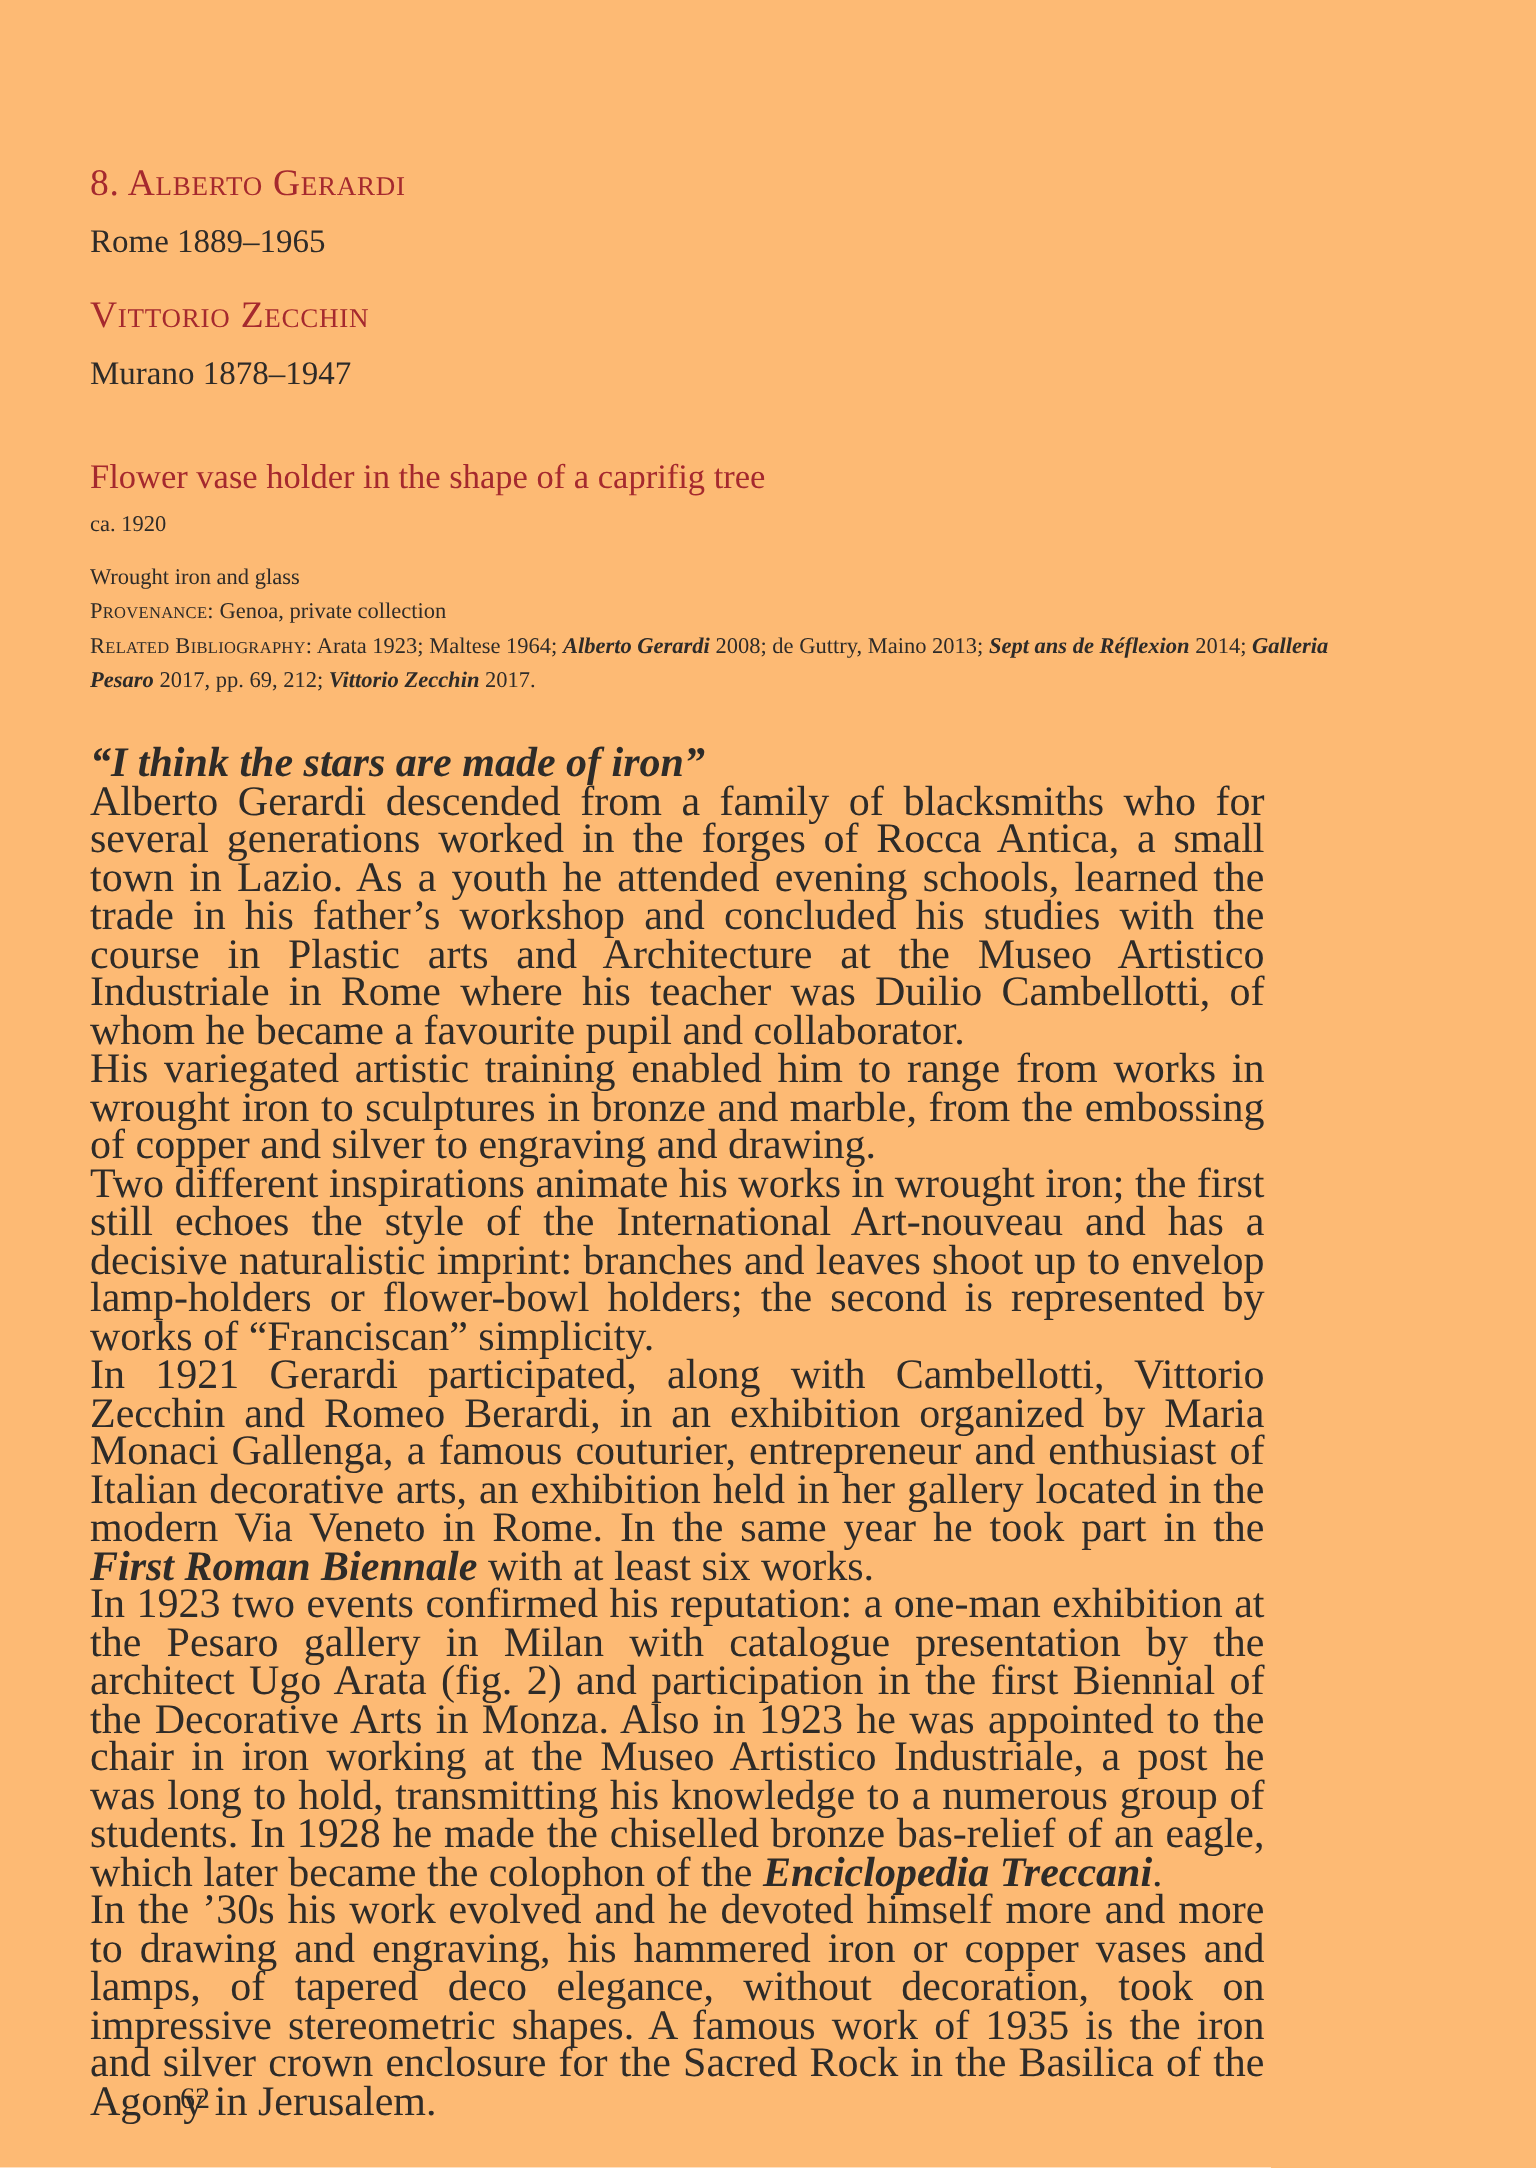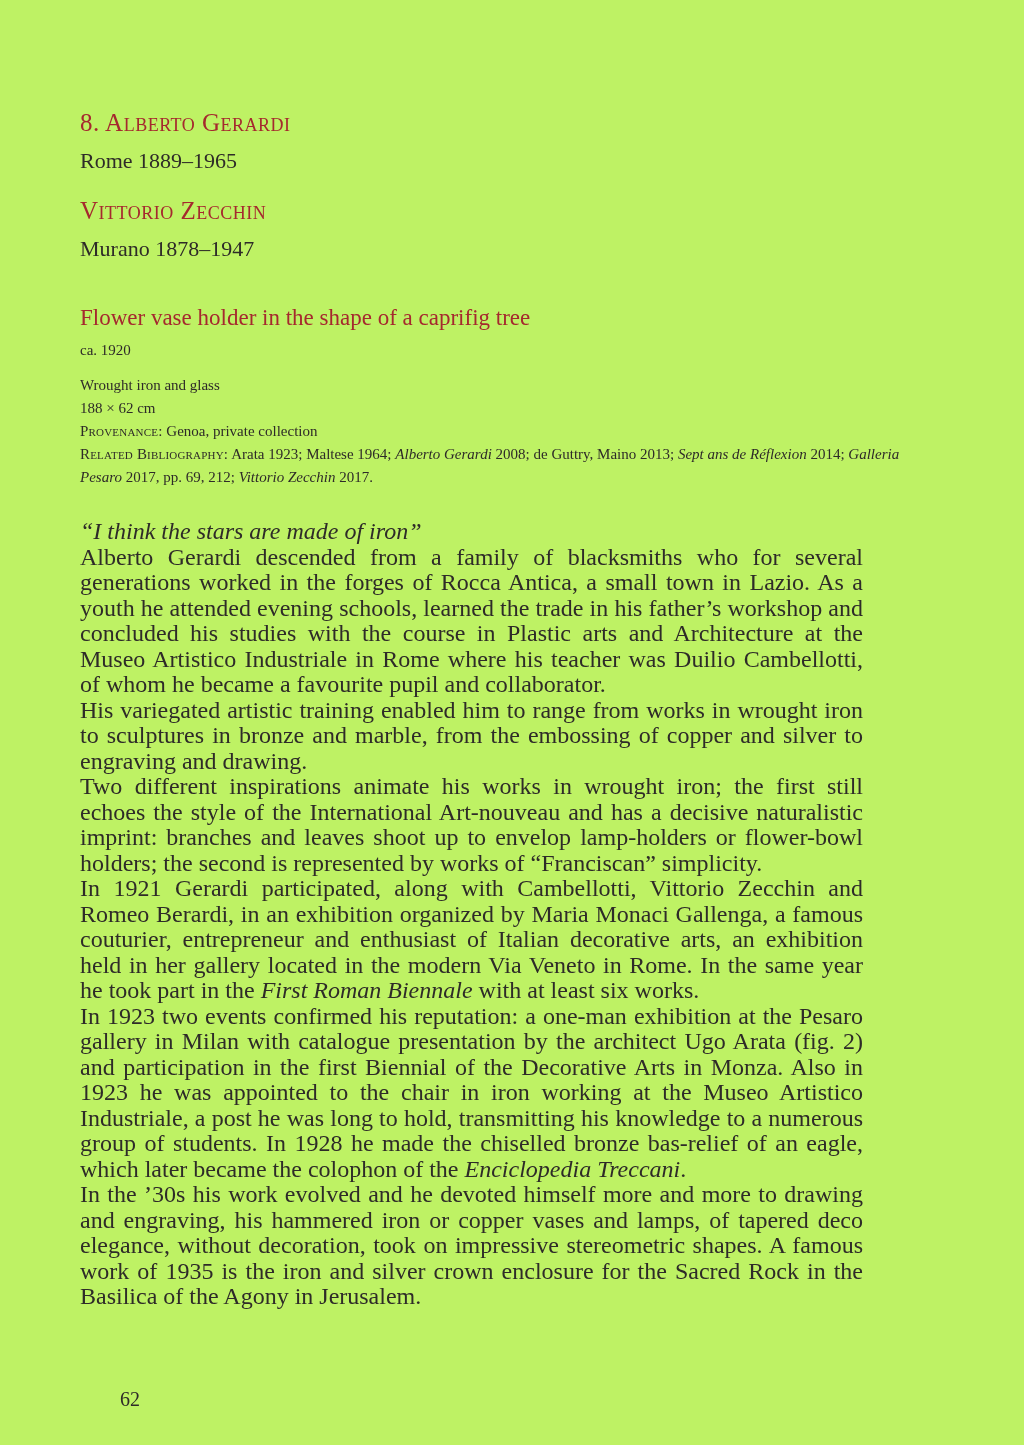--- a/index.html
+++ b/index.html
@@ -1,27 +1,27 @@
 <!DOCTYPE html>
 <html><head>
 <meta charset="utf-8">
 <style>
   html, body { margin: 0; padding: 0; background: #ffffff; }
   .page {
     position: relative;
     width: 1024px;
     height: 1445px;
-    background: #bef264;
+    background: #fdba74;
     box-sizing: border-box;
-    padding: 106px 121px 0 80px;
+    padding: 106px 121px 0 60px;
     font-family: "Liberation Serif", "DejaVu Serif", serif;
     color: #2e2b28;
     overflow: hidden;
   }
-  .italic { font-style: italic; }
+  .italic { font-style: italic; font-weight: bold; }
   .smallcaps { font-variant: small-caps; }
 
   .artist-name {
     margin: 0 0 6px 0;
     font-size: 25px;
     line-height: 34px;
     font-weight: normal;
     font-variant: small-caps;
     letter-spacing: 0.5px;
     color: #a5292e;
@@ -47,21 +47,21 @@
   .work-meta {
     margin-top: 10px;
     font-size: 15px;
     line-height: 23px;
   }
   .work-meta .smallcaps { letter-spacing: 0.2px; }
 
   .body-text {
     margin-top: 30px;
     width: 783px;
-    font-size: 24px;
+    font-size: 28px;
     line-height: 25.5px;
     text-align: justify;
   }
   .body-text p { margin: 0; }
 
   .page-number {
     position: absolute;
     left: 120px;
     top: 1387px;
     font-size: 20px;
@@ -82,21 +82,20 @@
       <h2 class="artist-name">Vittorio Zecchin</h2>
       <div class="artist-dates">Murano 1878–1947</div>
     </div>
   </header>
 
   <section>
     <h3 class="work-title">Flower vase holder in the shape of a caprifig tree</h3>
     <div class="work-date">ca. 1920</div>
     <div class="work-meta">
       <div>Wrought iron and glass</div>
-      <div>188 × 62 cm</div>
       <div><span class="smallcaps">Provenance:</span><span> Genoa, private collection</span></div>
       <div><span class="smallcaps">Related Bibliography:</span><span> Arata 1923; Maltese 1964; </span><span class="italic">Alberto Gerardi</span><span> 2008; de Guttry, Maino 2013; </span><span class="italic">Sept ans de Réflexion</span><span> 2014; </span><span class="italic">Galleria Pesaro</span><span> 2017, pp. 69, 212; </span><span class="italic">Vittorio Zecchin</span><span> 2017.</span></div>
     </div>
   </section>
 
   <section class="body-text">
     <p><span class="italic">“I think the stars are made of iron”</span></p>
     <p><span>Alberto Gerardi descended from a family of blacksmiths who for several generations worked in the forges of Rocca Antica, a small town in Lazio. As a youth he attended evening schools, learned the trade in his father’s workshop and concluded his studies with the course in Plastic arts and Architecture at the Museo Artistico Industriale in Rome where his teacher was Duilio Cambellotti, of whom he became a favourite pupil and collaborator.</span></p>
     <p><span>His variegated artistic training enabled him to range from works in wrought iron to sculptures in bronze and marble, from the embossing of copper and silver to engraving and drawing.</span></p>
     <p><span>Two different inspirations animate his works in wrought iron; the first still echoes the style of the International Art-nouveau and has a decisive naturalistic imprint: branches and leaves shoot up to envelop lamp-holders or flower-bowl holders; the second is represented by works of “Franciscan” simplicity.</span></p>

